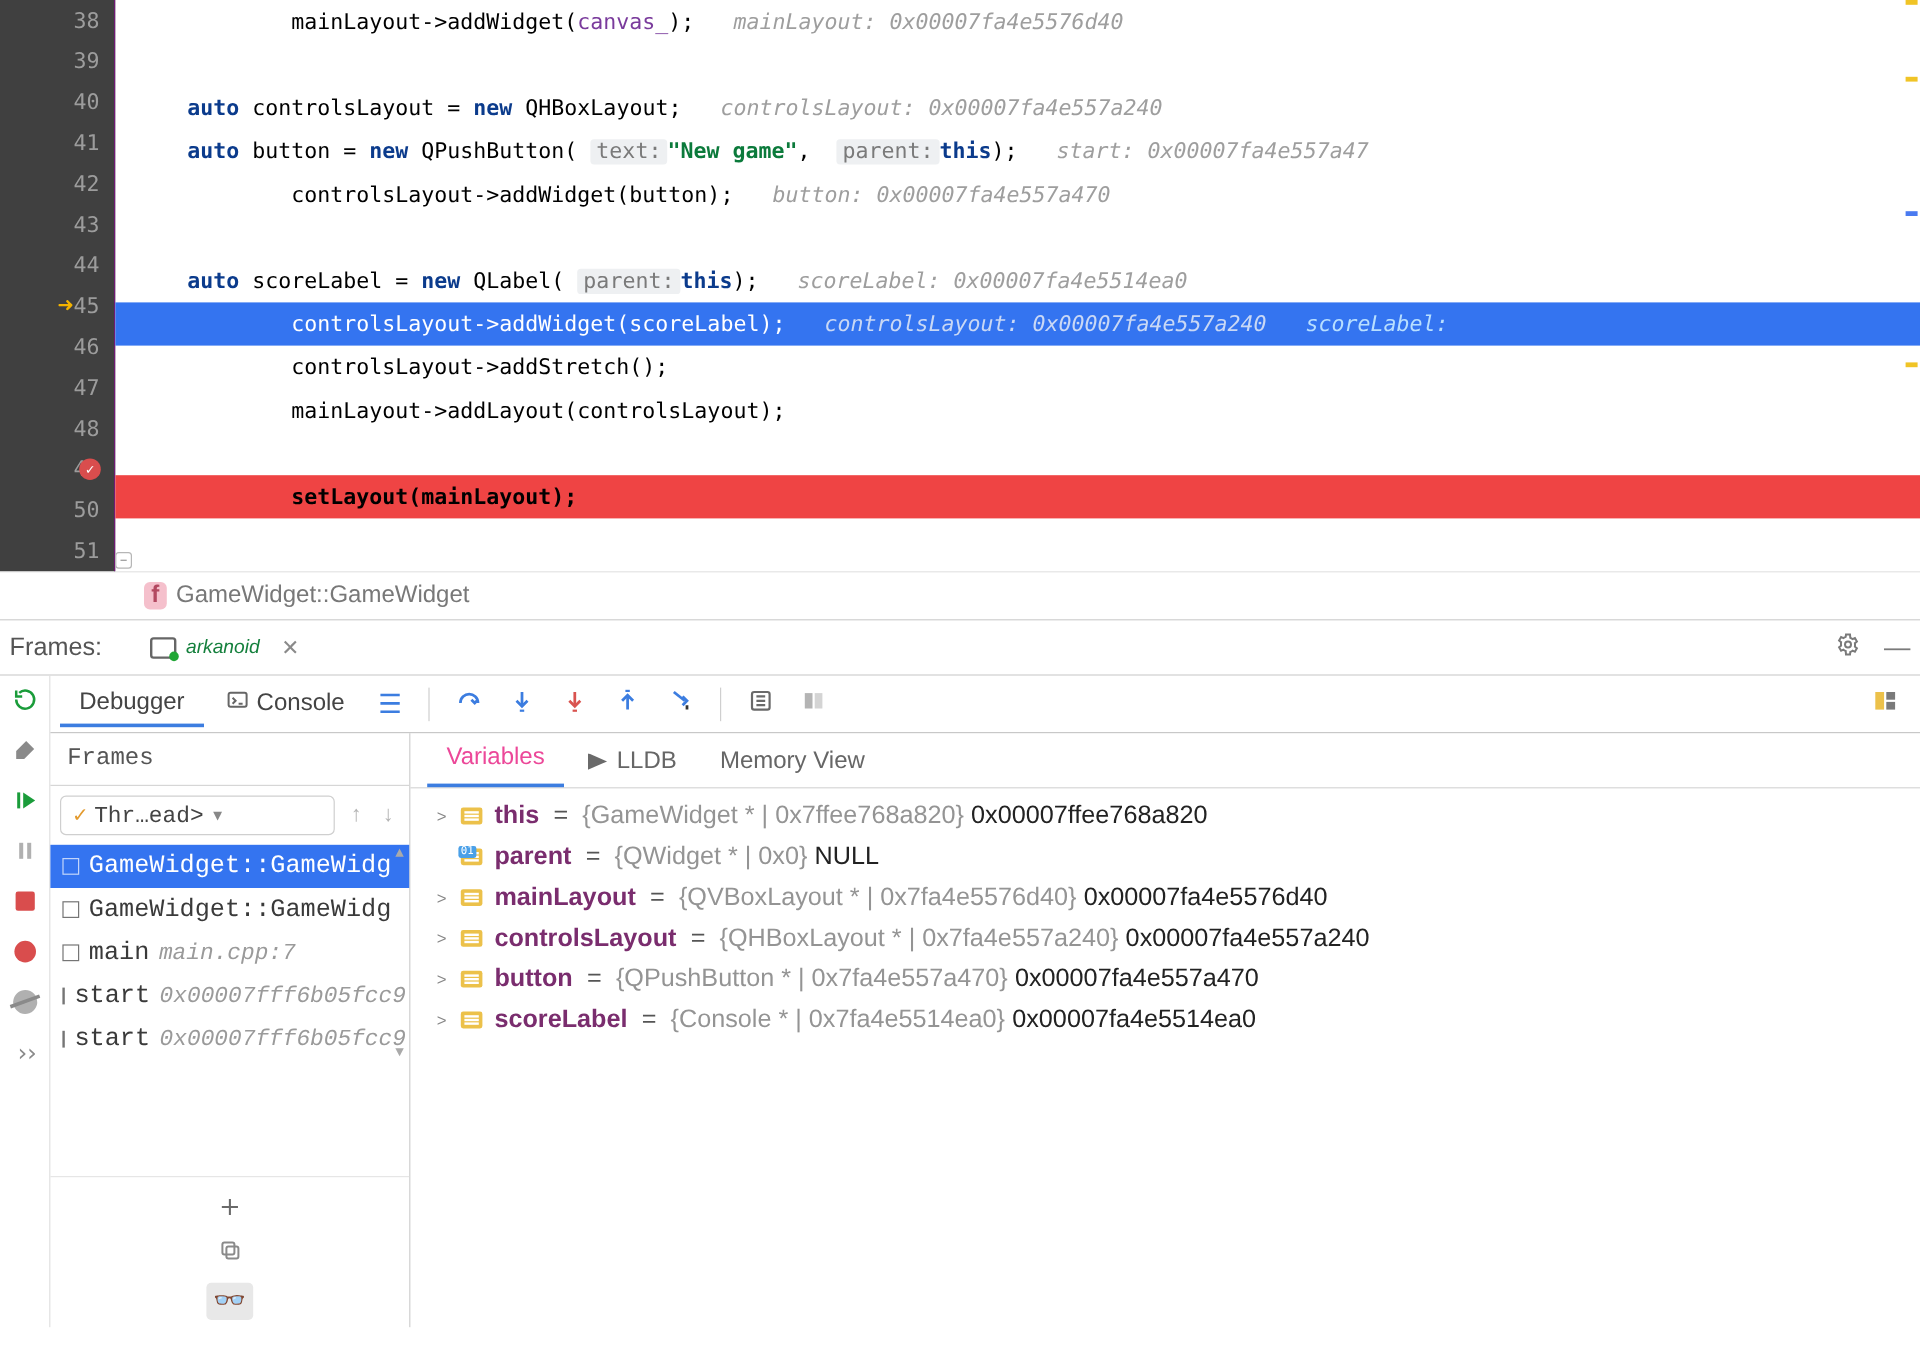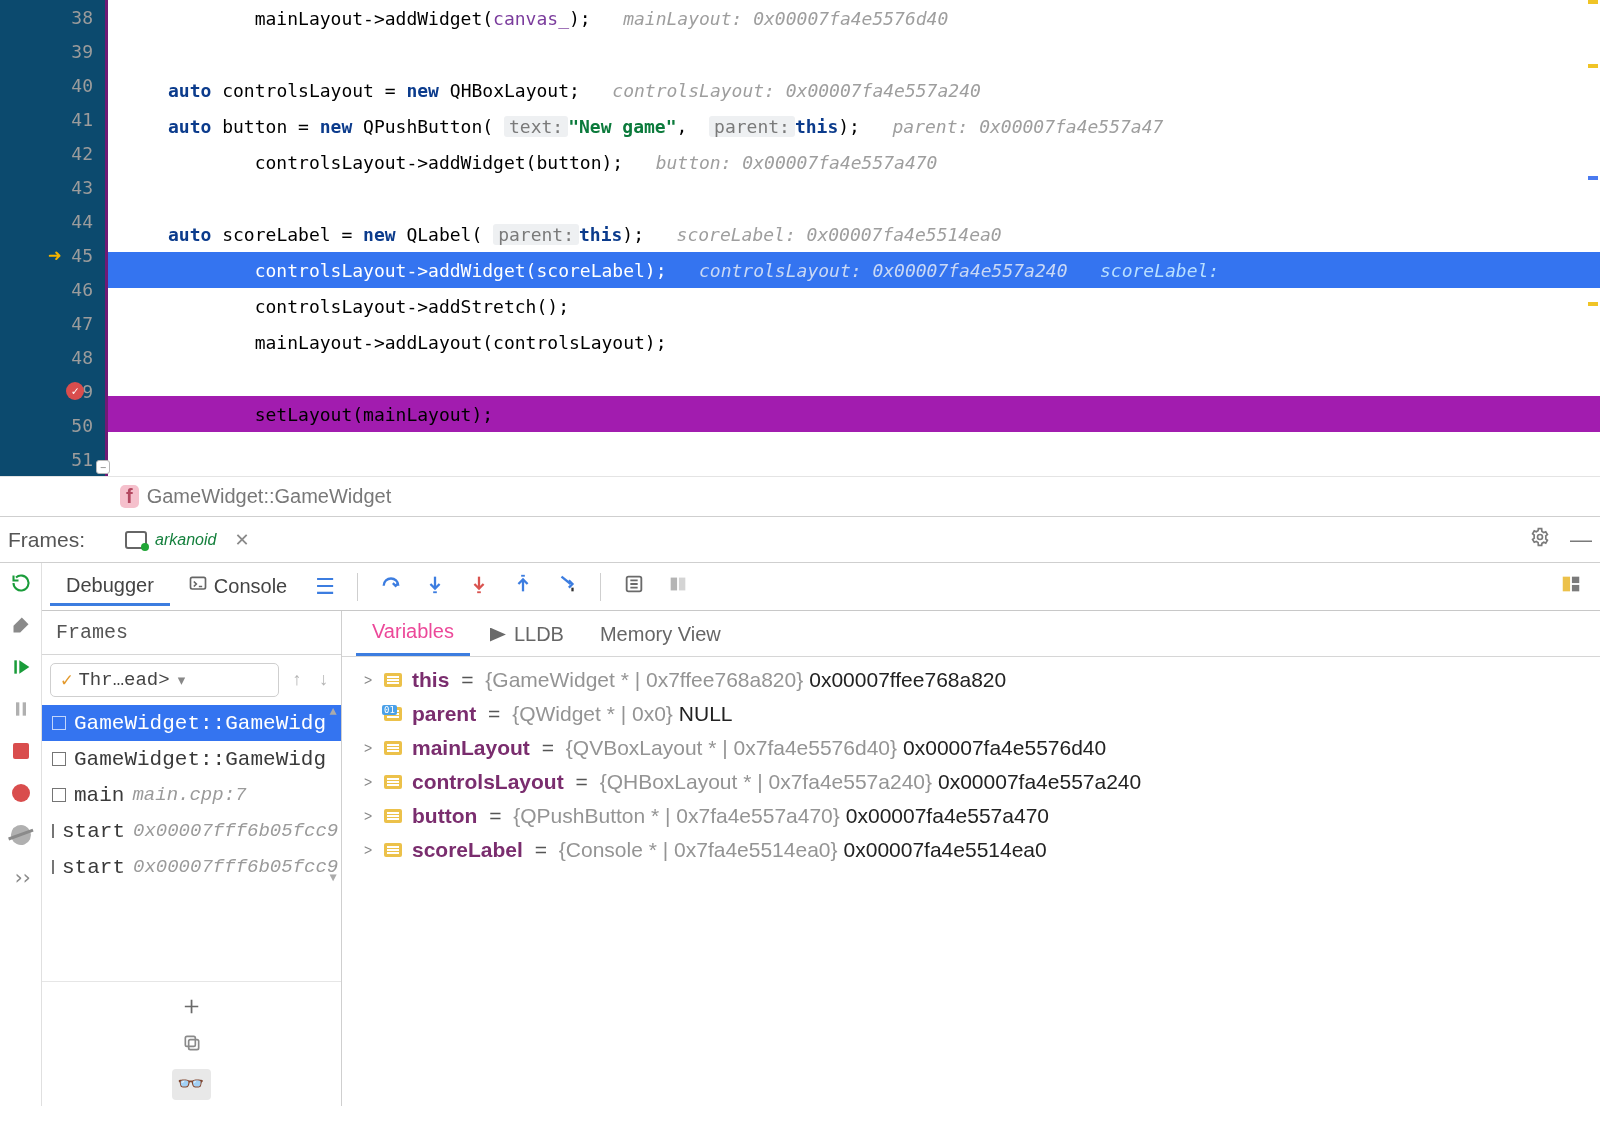--- a/index.html
+++ b/index.html
@@ -1,30 +1,30 @@
 <!DOCTYPE html>
 <html><head>
 <meta charset="utf-8">
 <style>
   * { margin:0; padding:0; box-sizing:border-box; }
   body { font-family:'Menlo','Consolas',monospace; font-size:20px; background:#fff; width:1600px; height:1136px; overflow:hidden; position:relative; }
   .editor { position:relative; height:476px; display:flex; }
-  .gutter { width:108px; background:#0c4a6e; border-right:3px solid #701a75; display:flex; flex-direction:column; }
+  .gutter { width:96px; background:#404040; border-right:1px solid #701a75; display:flex; flex-direction:column; }
   .gutter-row { height:36px; display:flex; align-items:center; justify-content:flex-end; padding-right:12px; position:relative; }
   .ln { color:#9c9c9c; font-size:18px; width:38px; text-align:right; }
   .gutter-icon { position:absolute; }
   .exec-arrow { left:48px; color:#f4b400; font-size:22px; font-weight:bold; }
   .breakpoint { left:66px; width:18px; height:18px; border-radius:50%; background:#d94d4d; display:flex; align-items:center; justify-content:center; color:#fff; font-size:11px; }
   .breakpoint::after { content:"✓"; font-size:12px; }
   .fold-handle { left:96px; width:14px; height:14px; border:1px solid #b6b6b6; border-radius:3px; background:#fff; font-size:10px; color:#888; display:flex; align-items:center; justify-content:center; top:18px; }
   .fold-handle::before{content:"−";}
   .code-area { flex:1; position:relative; overflow:hidden; }
   .code-row { height:36px; display:flex; align-items:center; padding-left:60px; white-space:pre; font-size:18px; position:relative; }
   .code-row.current { background:#3474f0; color:#fff; }
-  .code-row.bp-line { background:#a21caf; }
+  .code-row.bp-line { background:#ef4444;font-weight:bold; }
   .c-kw { color:#0b3b8c; font-weight:bold; }
   .c-str { color:#0b7a3b; font-weight:bold; }
   .c-cls { color:#7a3b9c; }
   .c-hint { color:#9e9e9e; font-style:italic; }
   .c-hintbox { background:#eef0f2; color:#7a7a7a; padding:0 5px; border-radius:3px; font-style:normal; }
   .c-this { color:#0b3b8c; font-weight:bold; }
   .code-row.current .c-hint{color:#c9d8f5;}
   .code-row.current .c-hint2{color:#b8dfff;}
   .marks { position:absolute; right:0; top:0; width:14px; height:476px; }
   .mark { position:absolute; right:2px; width:10px; height:4px; }
@@ -145,21 +145,21 @@
       </div>
       <div class="gutter-row">
         <span class="ln">51</span>
         <span class="gutter-icon fold-handle"></span>
       </div>
     </div>
   <div class="code-area" id="code">
       <div class="code-row">        mainLayout-&gt;addWidget(<span class="c-cls">canvas_</span>);   <span class="c-hint">mainLayout: 0x00007fa4e5576d40</span></div>
       <div class="code-row"></div>
       <div class="code-row">        <span class="c-kw">auto</span> controlsLayout = <span class="c-kw">new</span> QHBoxLayout;   <span class="c-hint">controlsLayout: 0x00007fa4e557a240</span></div>
-      <div class="code-row">        <span class="c-kw">auto</span> button = <span class="c-kw">new</span> QPushButton( <span class="c-hintbox">text:</span> <span class="c-str">"New game"</span>,  <span class="c-hintbox">parent:</span> <span class="c-this">this</span>);   <span class="c-hint">parent: 0x00007fa4e557a47</span></div>
+      <div class="code-row">        <span class="c-kw">auto</span> button = <span class="c-kw">new</span> QPushButton( <span class="c-hintbox">text:</span> <span class="c-str">"New game"</span>,  <span class="c-hintbox">parent:</span> <span class="c-this">this</span>);   <span class="c-hint">start: 0x00007fa4e557a47</span></div>
       <div class="code-row">        controlsLayout-&gt;addWidget(button);   <span class="c-hint">button: 0x00007fa4e557a470</span></div>
       <div class="code-row"></div>
       <div class="code-row">        <span class="c-kw">auto</span> scoreLabel = <span class="c-kw">new</span> QLabel( <span class="c-hintbox">parent:</span> <span class="c-this">this</span>);   <span class="c-hint">scoreLabel: 0x00007fa4e5514ea0</span></div>
       <div class="code-row current">        controlsLayout-&gt;addWidget(scoreLabel);   <span class="c-hint">controlsLayout: 0x00007fa4e557a240   </span><span class="c-hint c-hint2">scoreLabel:</span></div>
       <div class="code-row">        controlsLayout-&gt;addStretch();</div>
       <div class="code-row">        mainLayout-&gt;addLayout(controlsLayout);</div>
       <div class="code-row"></div>
       <div class="code-row bp-line">        setLayout(mainLayout);</div>
       <div class="code-row"></div>
       <div class="code-row">        <span class="c-cls">QObject</span>::connect(button, &amp;<span class="c-cls">QPushButton</span>::clicked,  <span class="c-hintbox">slot:</span> [<span class="c-this">this</span>] {</div>

